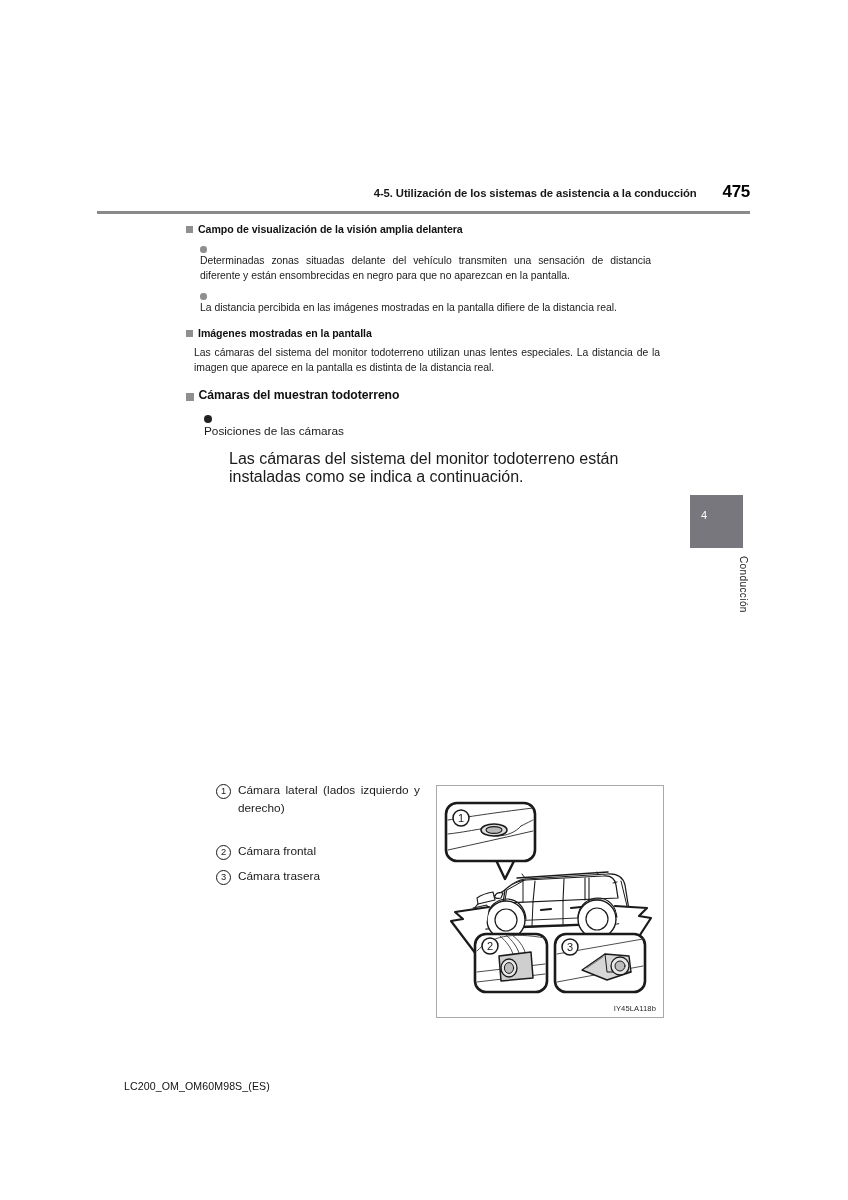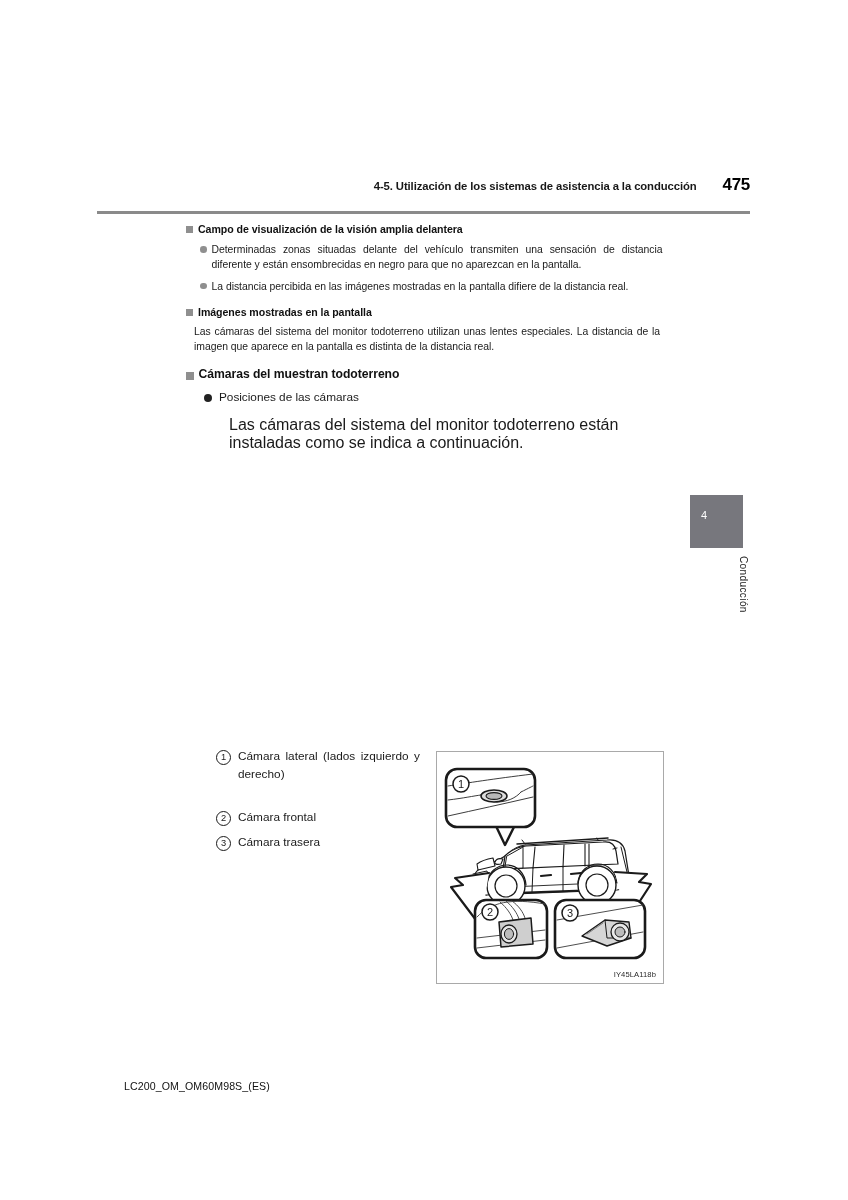--- a/index.html
+++ b/index.html
@@ -20,21 +20,21 @@
   .page {
     position: absolute;
     inset: 0;
     background: #ffffff;
   }
 
   
   .header {
     position: absolute;
     left: 97px;
-    top: 175px;
+    top: 182px;
     width: 653px;
     height: 22px;
     display: flex;
     align-items: baseline;
     justify-content: flex-end;
   }
   .header-title {
     font-size: 11.3px;
     font-weight: 600;
     letter-spacing: -0.1px;
@@ -86,20 +86,21 @@
     line-height: 14px;
     letter-spacing: -0.05px;
   }
 
   
   .bul {
     display: flex;
     align-items: flex-start;
     margin-top: 6px;
     padding-left: 14px;
+    flex-direction: column;
   }
   .dot-marker {
     width: 6.5px;
     height: 6.5px;
     border-radius: 50%;
     background: #8f8f8f;
     flex: 0 0 auto;
     margin-top: 4px;
     margin-right: 5px;
   }

